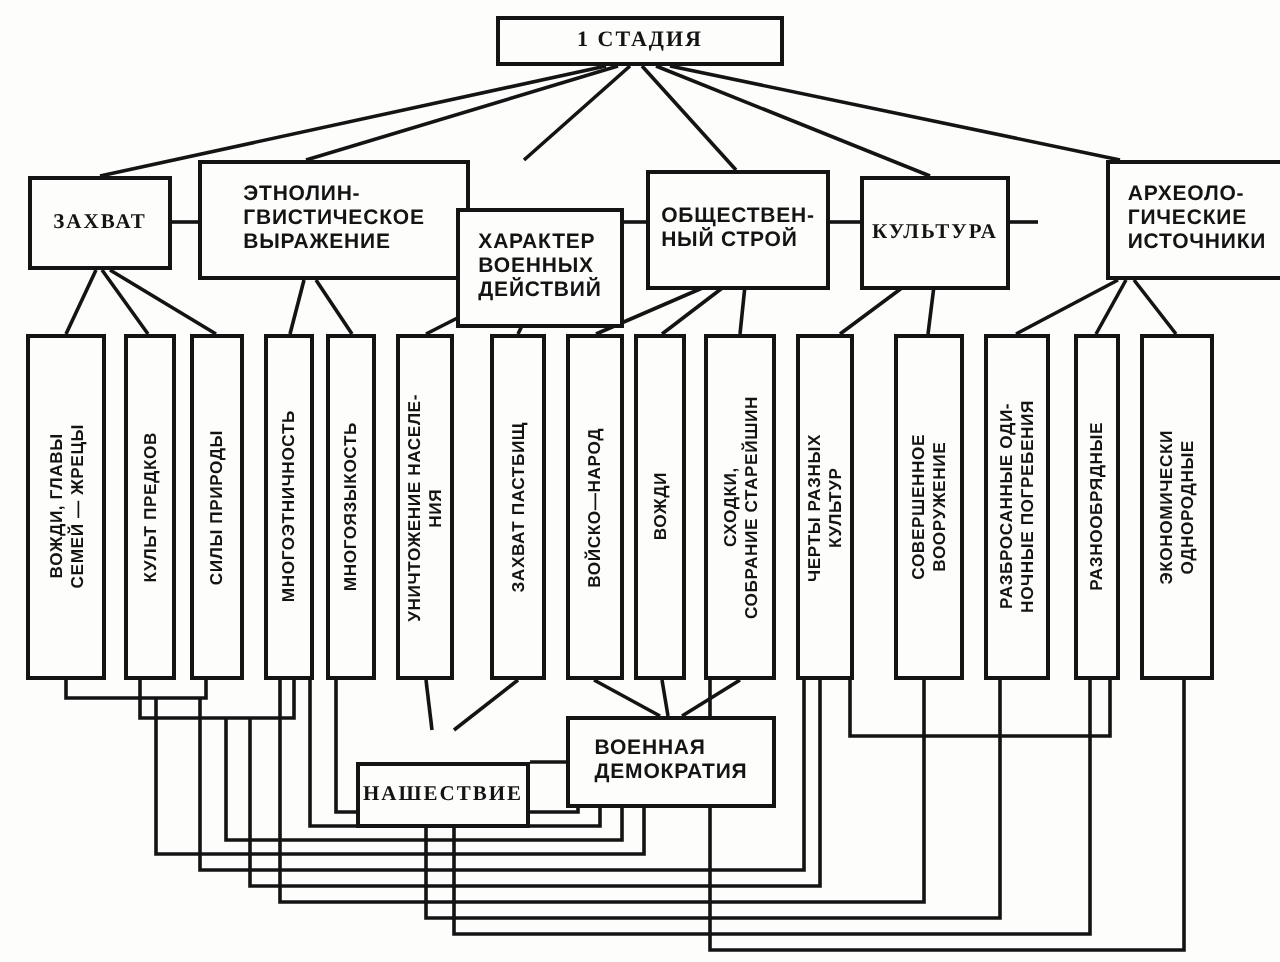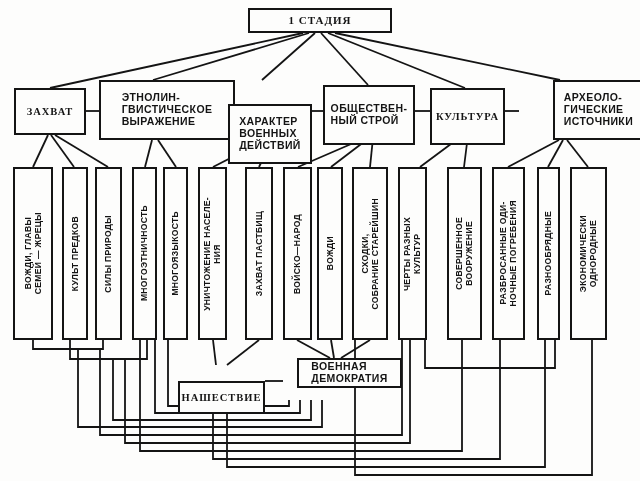--- a/index.html
+++ b/index.html
@@ -151,17 +151,17 @@
     <div class="node vnode" style="left: 537px; top: 167px; width: 23px; height: 173px;">
       <span class="lbl">РАЗНООБРЯДНЫЕ</span>
     </div>
     <div class="node vnode" style="left: 570px; top: 167px; width: 37px; height: 173px;">
       <span class="lbl">ЭКОНОМИЧЕСКИ
 ОДНОРОДНЫЕ</span>
     </div>
     <div class="node hnode center" style="left: 178px; top: 365px; width: 87px; height: 33px; margin-top: 16px;">
       <span class="lbl">НАШЕСТВИЕ</span>
     </div>
-    <div class="node hnode" style="left: 297px; top: 358px; width: 105px; height: 30px;">
+    <div class="node hnode" style="left: 283px; top: 358px; width: 105px; height: 46px;">
       <span class="lbl">ВОЕННАЯ
 ДЕМОКРАТИЯ</span>
     </div>
   </div>
 
 </body></html>

